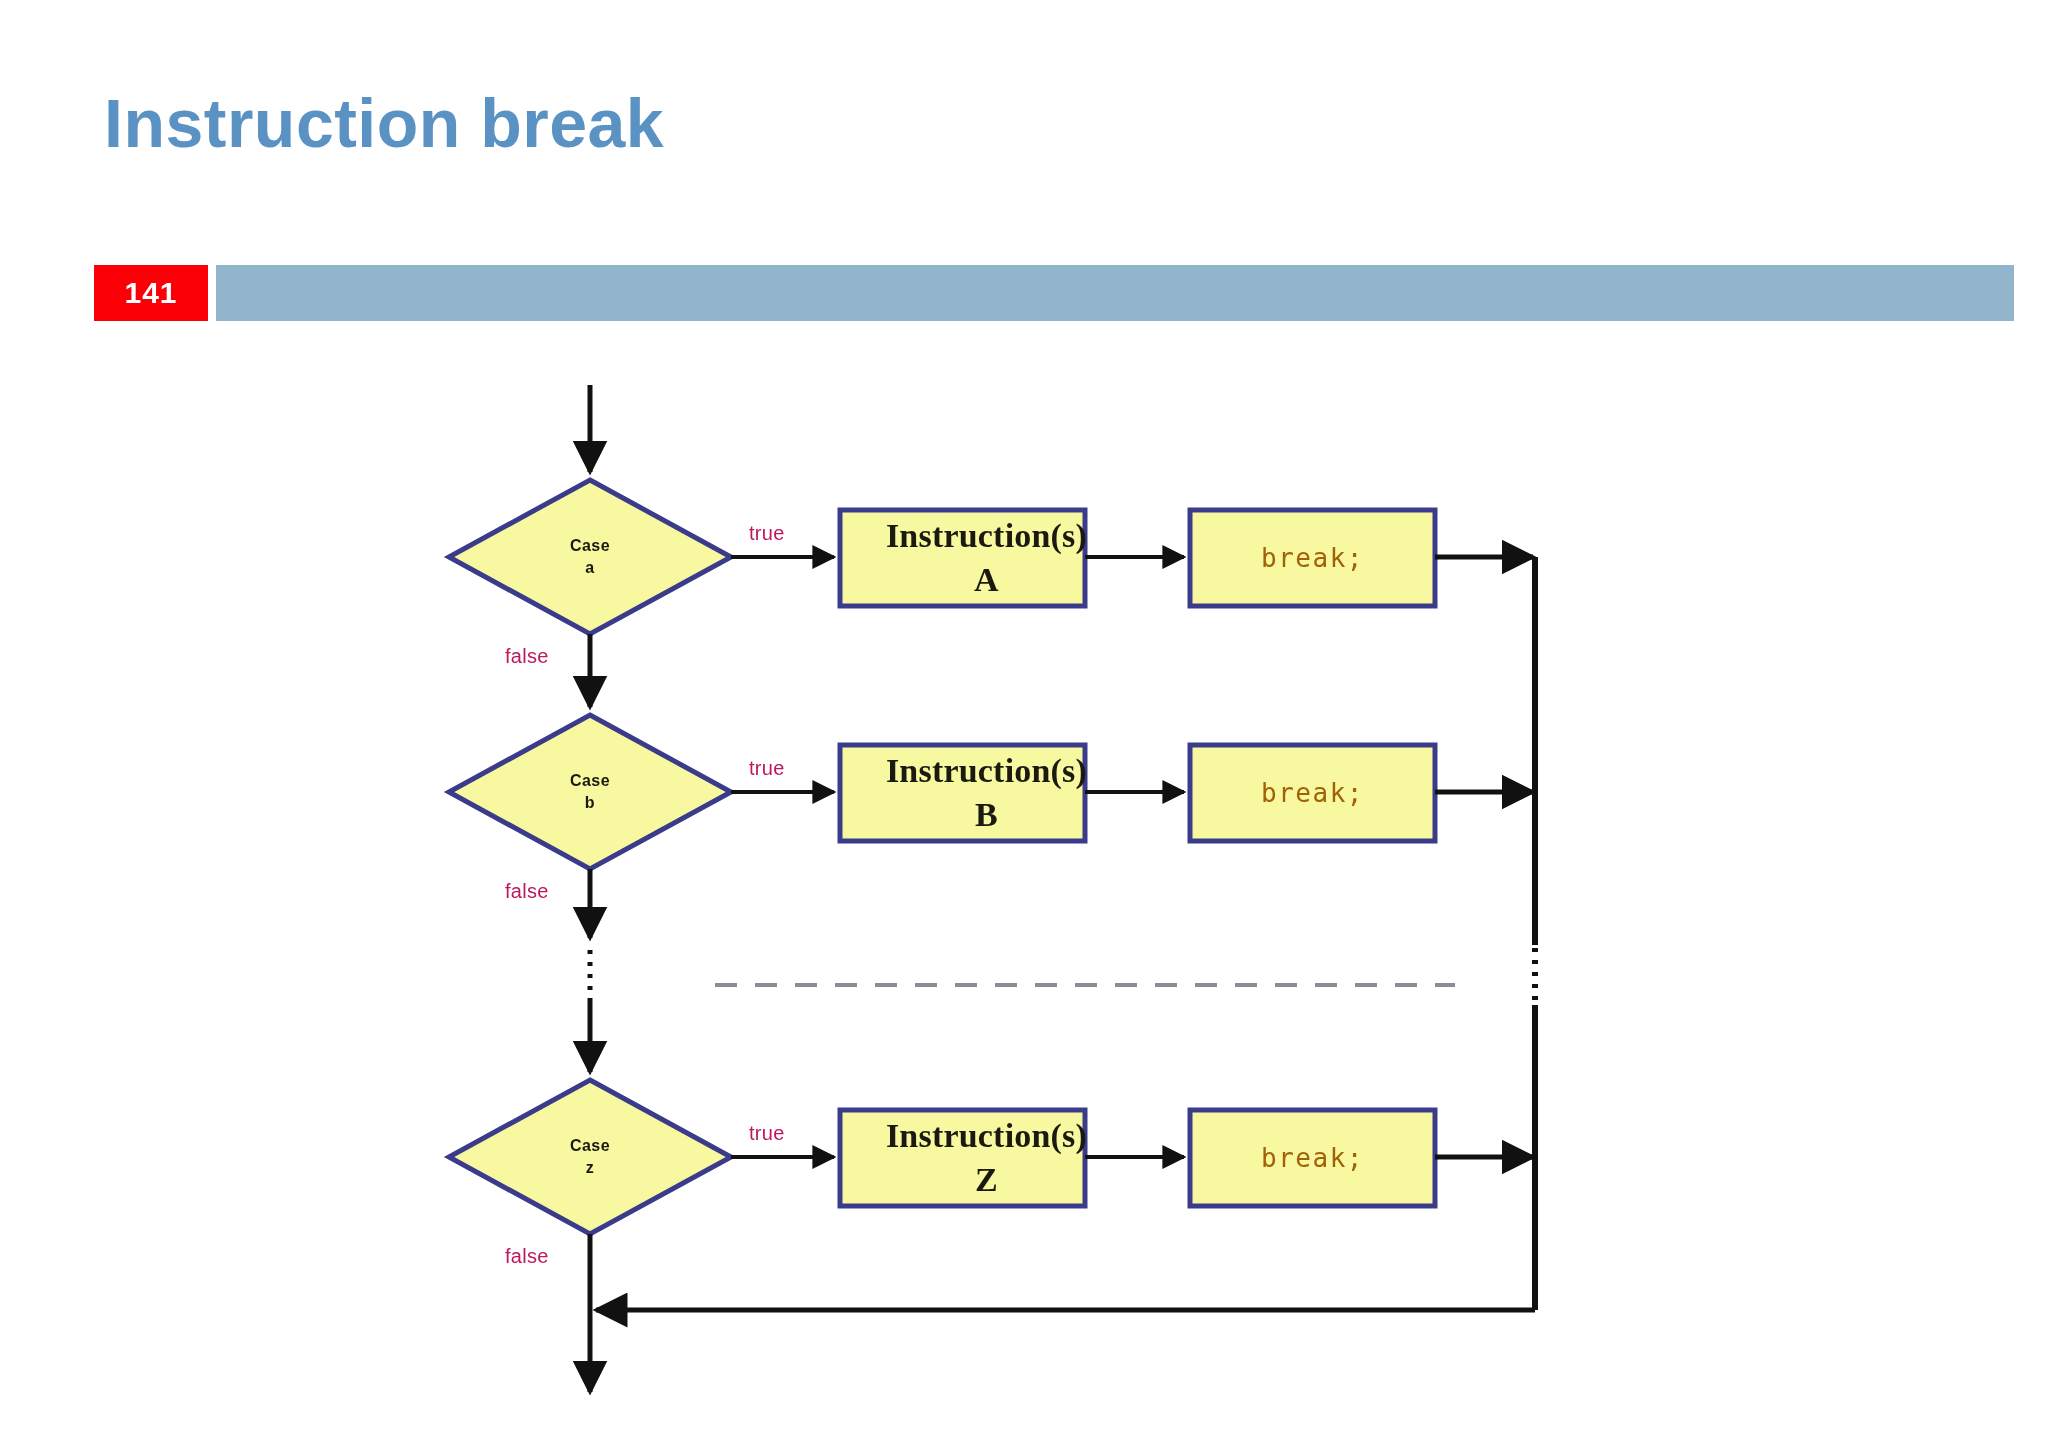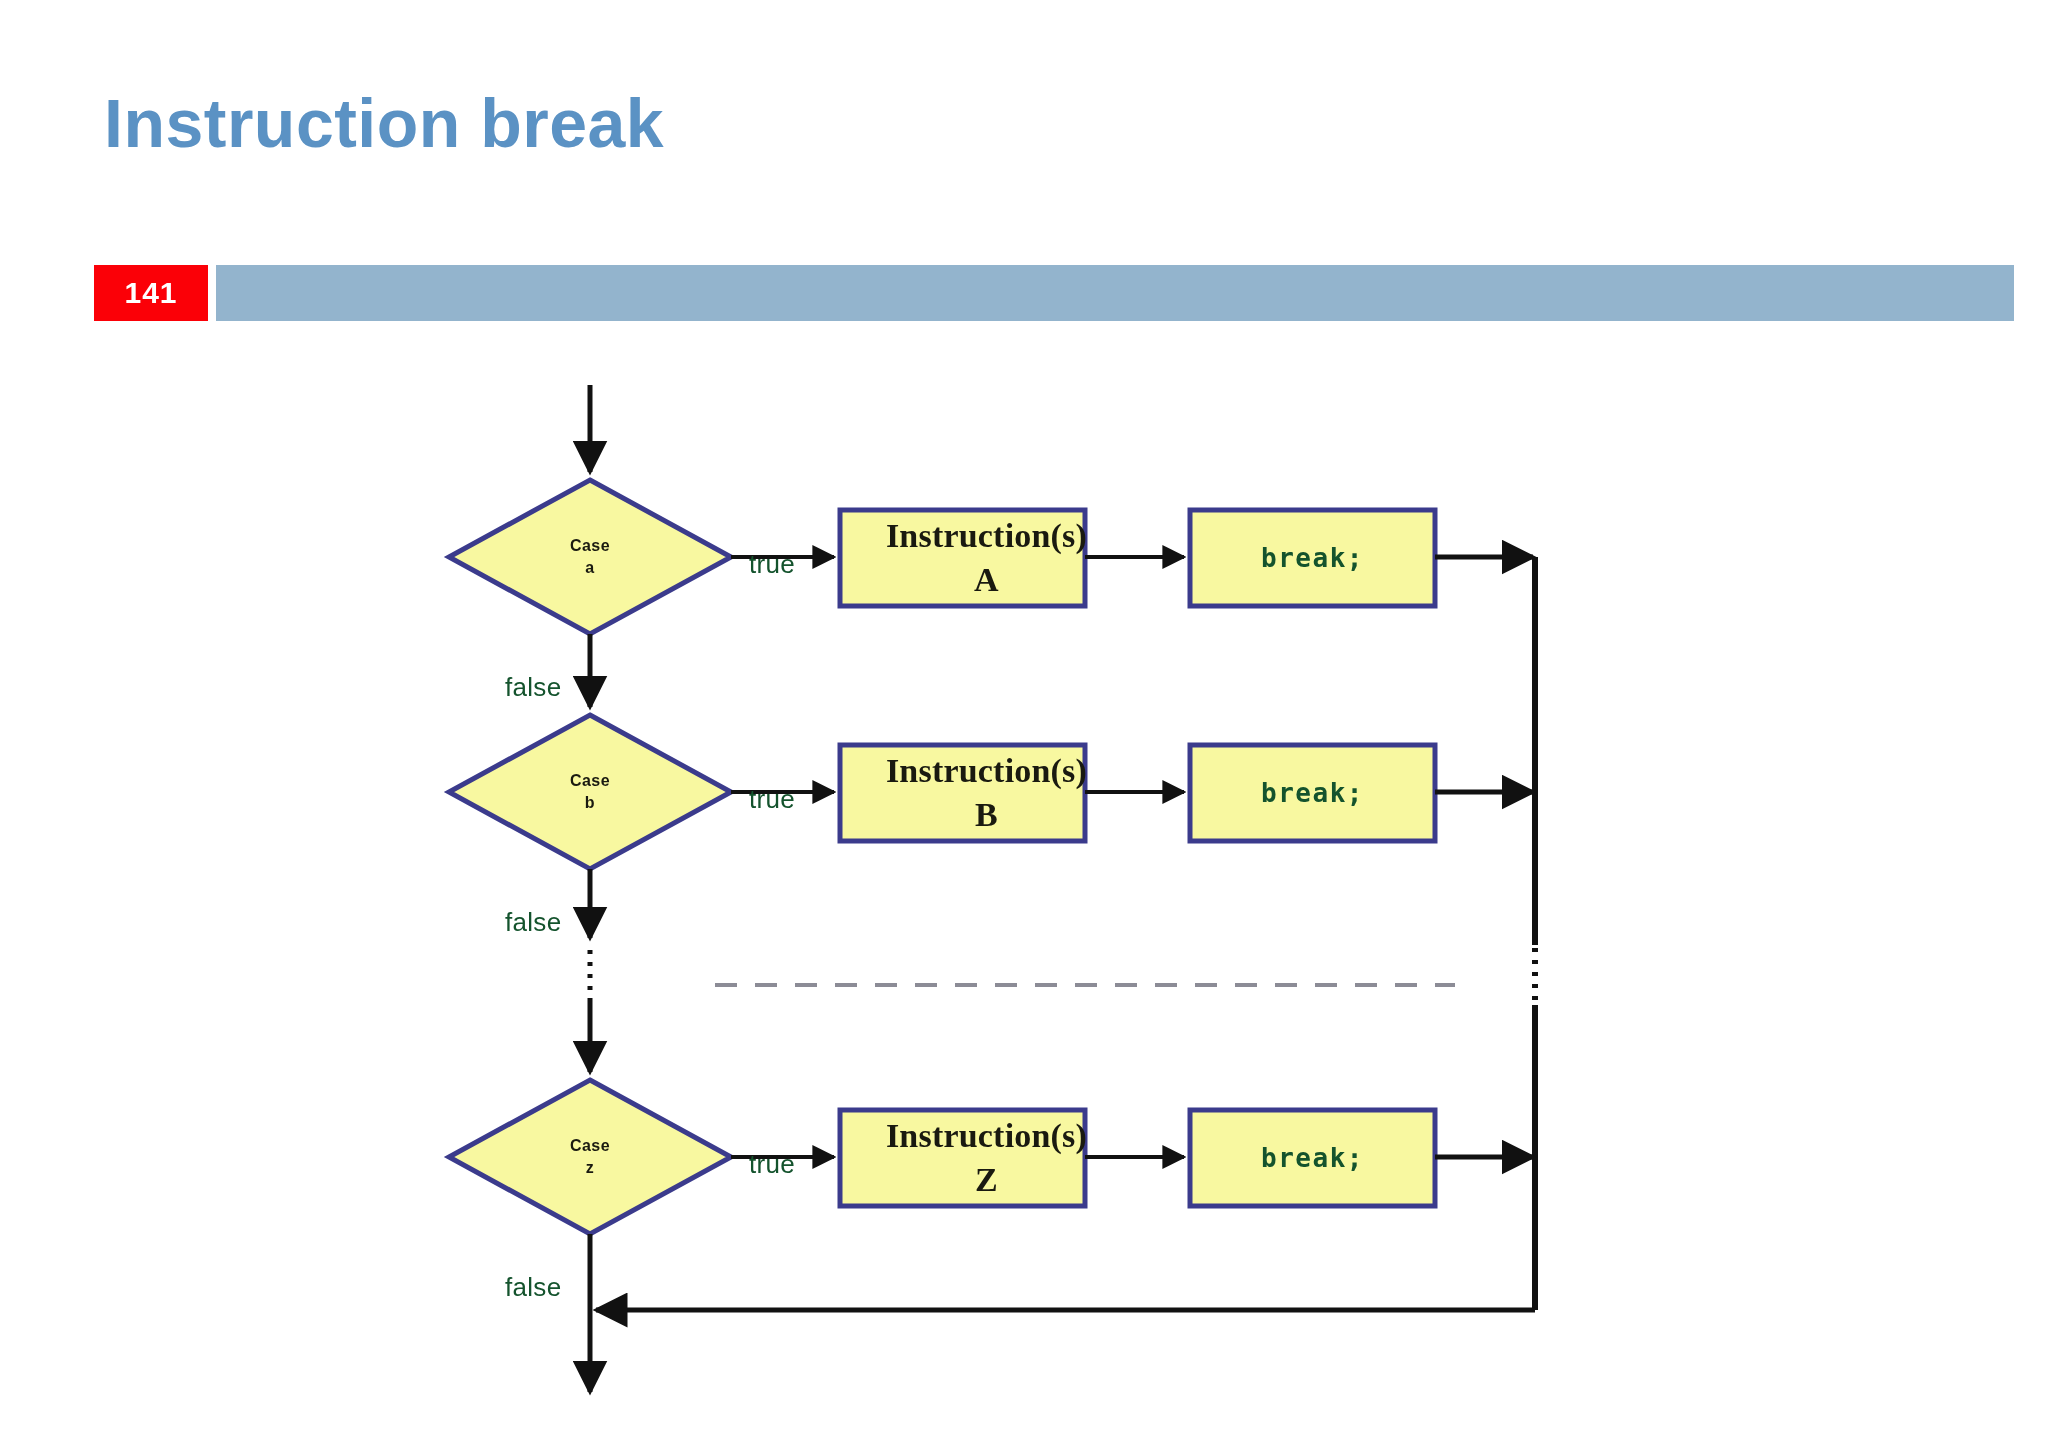--- a/index.html
+++ b/index.html
@@ -99,33 +99,32 @@
     font-size: 34px;
     font-weight: bold;
     color: #1a1a10;
     line-height: 1.3;
     letter-spacing: 0.2px;
     margin-left: 48px;
   }
   .break-text {
     font-family: "DejaVu Sans Mono", monospace;
     font-size: 26px;
-    font-weight: bold;
-    color: #14532d;
+    font-weight: normal;
+    color: #a16207;
     letter-spacing: 1.5px;
   }
   .edge-label {
     position: absolute;
     font-family: "Liberation Sans", sans-serif;
-    font-size: 26px;
+    font-size: 20px;
     font-weight: normal;
-    color: #14532d;
+    color: #be185d;
     white-space: nowrap;
     letter-spacing: 0.3px;
-    margin-top: 27px;
   }
 </style>
 </head>
 <body>
 
 <div id="slide-title">Instruction break</div>
 
 <div id="header-rule">
   <div id="slide-number-badge">141</div>
   <div id="header-bar"></div>

